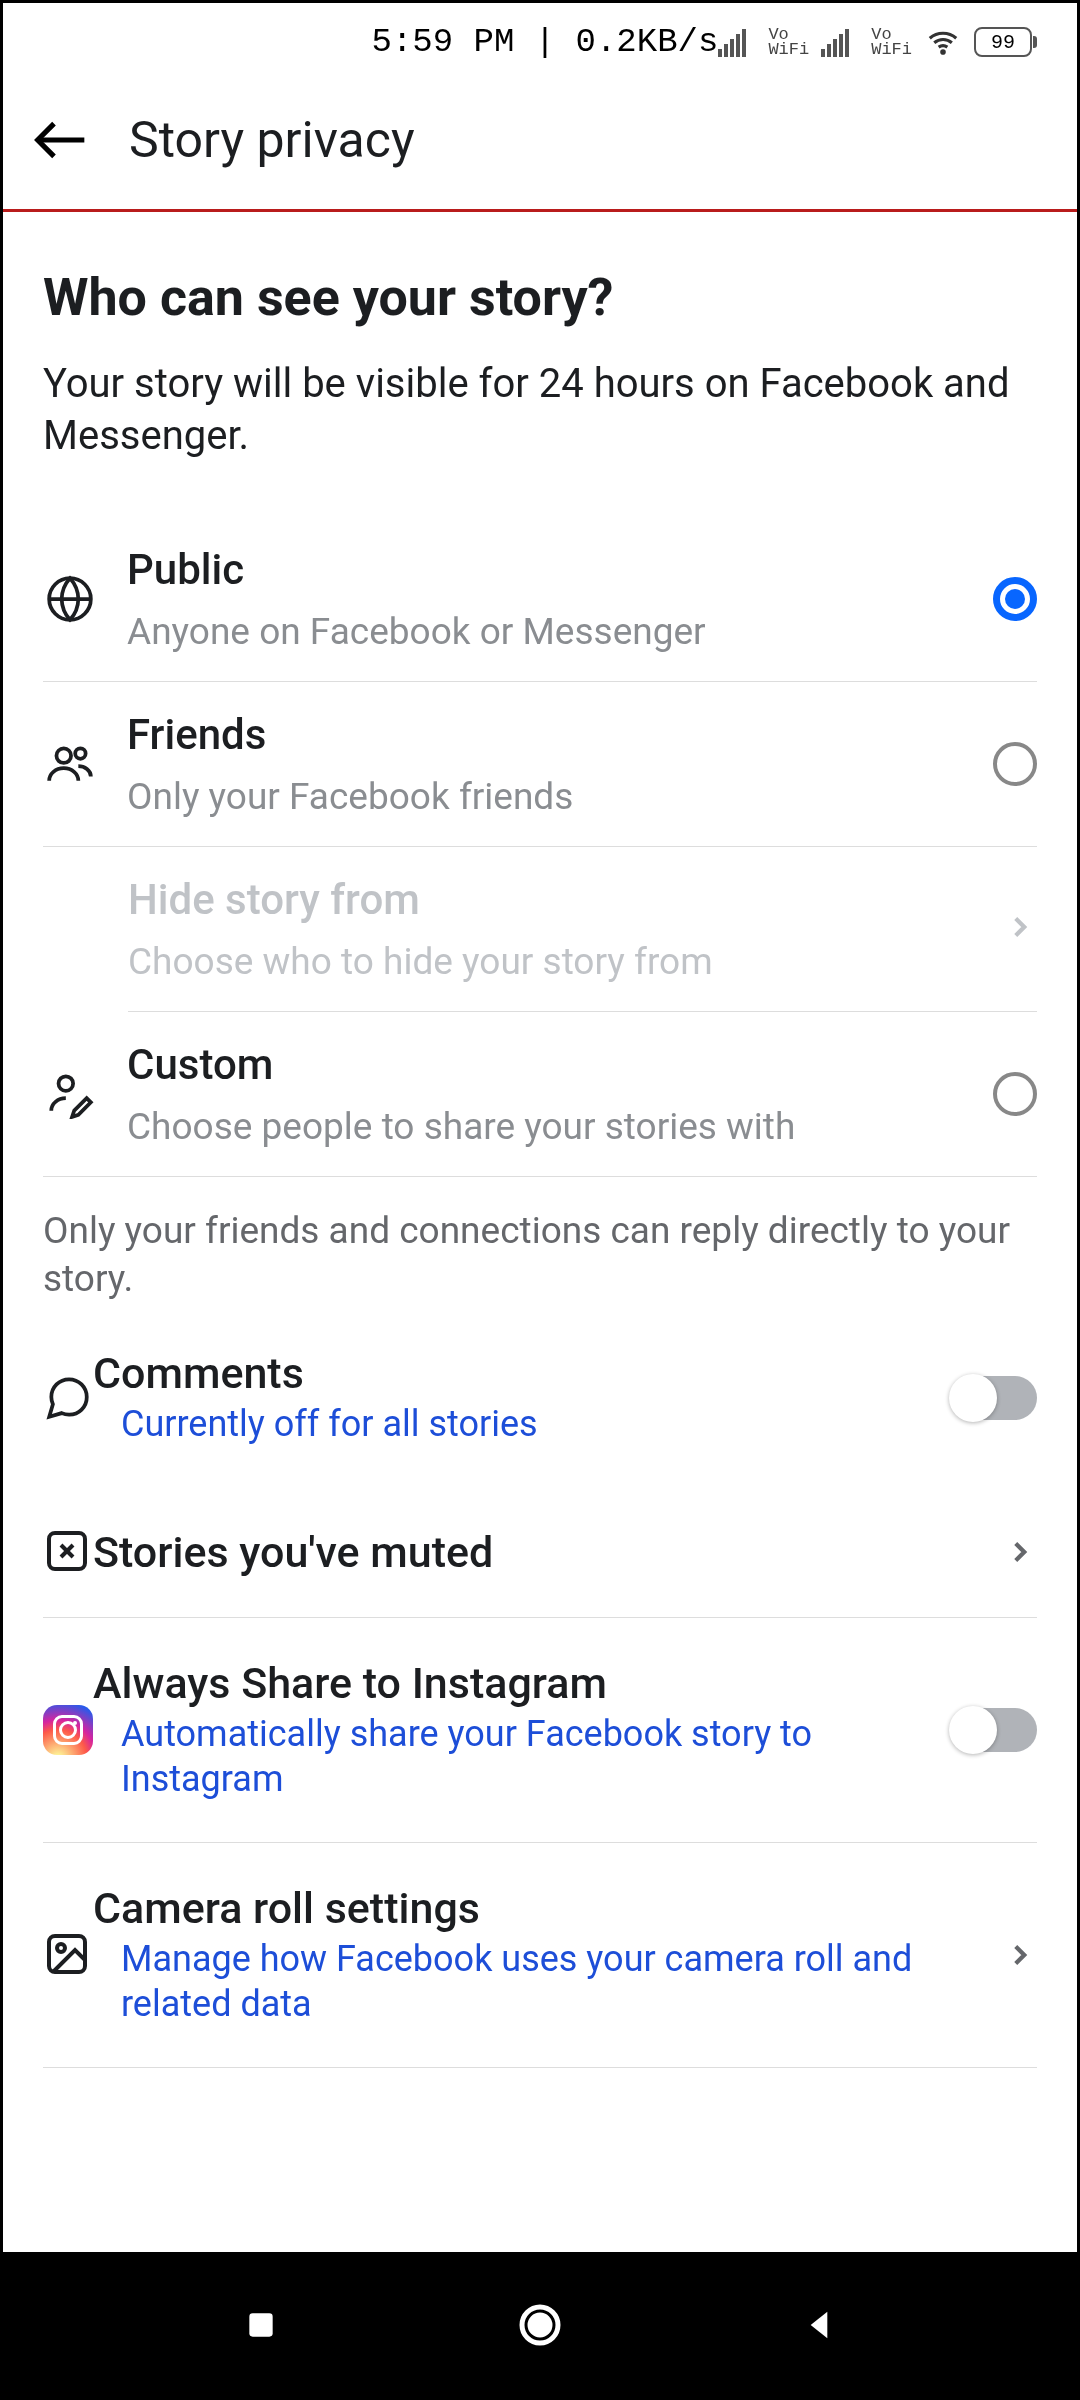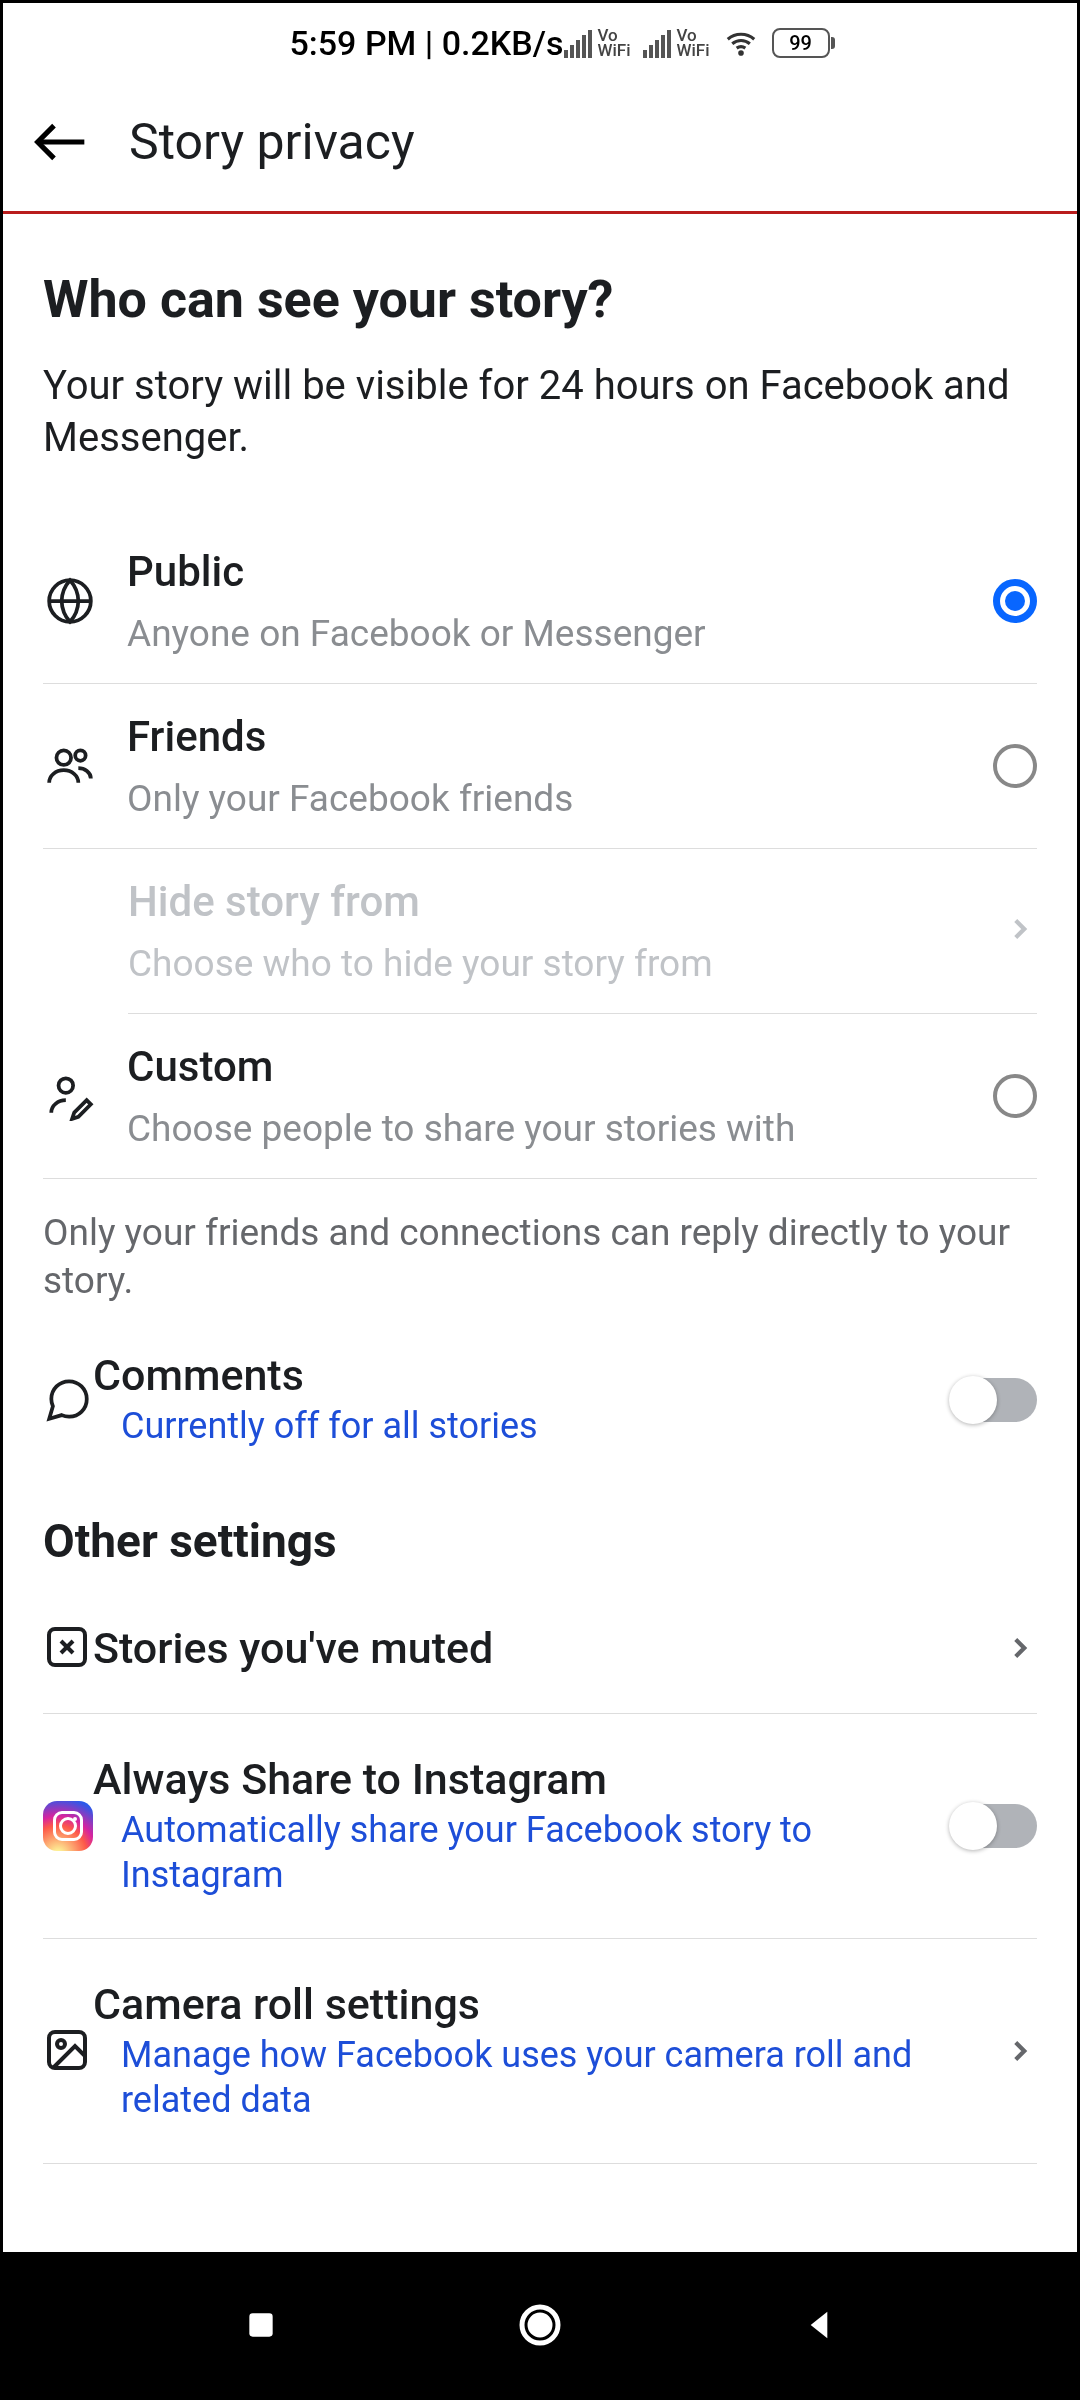--- a/index.html
+++ b/index.html
@@ -9,29 +9,30 @@
       font-family: -apple-system, BlinkMacSystemFont, "Segoe UI", Roboto, Helvetica, Arial, sans-serif;
       background: #fff;
       position: relative;
       overflow: hidden;
       border: 3px solid #000;
     }
     
     
     .status-bar {
       display: flex;
-      justify-content: center;
+      justify-content: flex-end;
       align-items: center;
       padding: 20px 40px 10px 84px;
       font-size: 34px;
       font-weight: 500;
       color: #000;
+      font-family: Liberation Mono, monospace;
     }
     .status-right { display: flex; align-items: center; gap: 12px; }
-    .signal-group { display: flex; align-items: flex-end; gap: 6px; }
+    .signal-group { display: flex; align-items: flex-end; gap: 22px; }
     .signal-bars { display: flex; align-items: flex-end; gap: 2px; }
     .bar { width: 4px; background: #555; }
     .b1 { height: 8px; } .b2 { height: 13px; } .b3 { height: 18px; } .b4 { height: 23px; } .b5 { height: 28px; }
     .vowifi { font-size: 17px; line-height: 0.9; font-weight: 500; color: #444; }
     .wifi-icon { display: inline-block; }
     .battery-wrap { display: flex; align-items: center; }
     .battery {
       width: 58px; height: 30px;
       border: 2.5px solid #555; border-radius: 8px;
       display: flex; align-items: center; justify-content: center;
@@ -273,21 +274,20 @@
         <path d="M21 11.5a8.38 8.38 0 0 1-8.5 8.5 8.5 8.5 0 0 1-3.5-.75L3 21l1.75-6A8.5 8.5 0 0 1 4 11.5a8.5 8.5 0 0 1 17 0z"></path>
       </svg>
     </div>
     <div class="row-texts">
       <div class="row-title">Comments</div>
       <div class="row-sub">Currently off for all stories</div>
     </div>
     <div class="toggle"></div>
   </div>
 
-  <div class="other-title">Other settings</div>
 
   <div class="row-item">
     <div class="row-icon">
       <svg width="48" height="48" viewBox="0 0 24 24" fill="none" stroke="#1c1e21" stroke-width="2">
         <rect x="3" y="3" width="18" height="18" rx="3"></rect>
         <line x1="9" y1="9" x2="15" y2="15"></line>
         <line x1="15" y1="9" x2="9" y2="15"></line>
       </svg>
     </div>
     <div class="row-texts">

